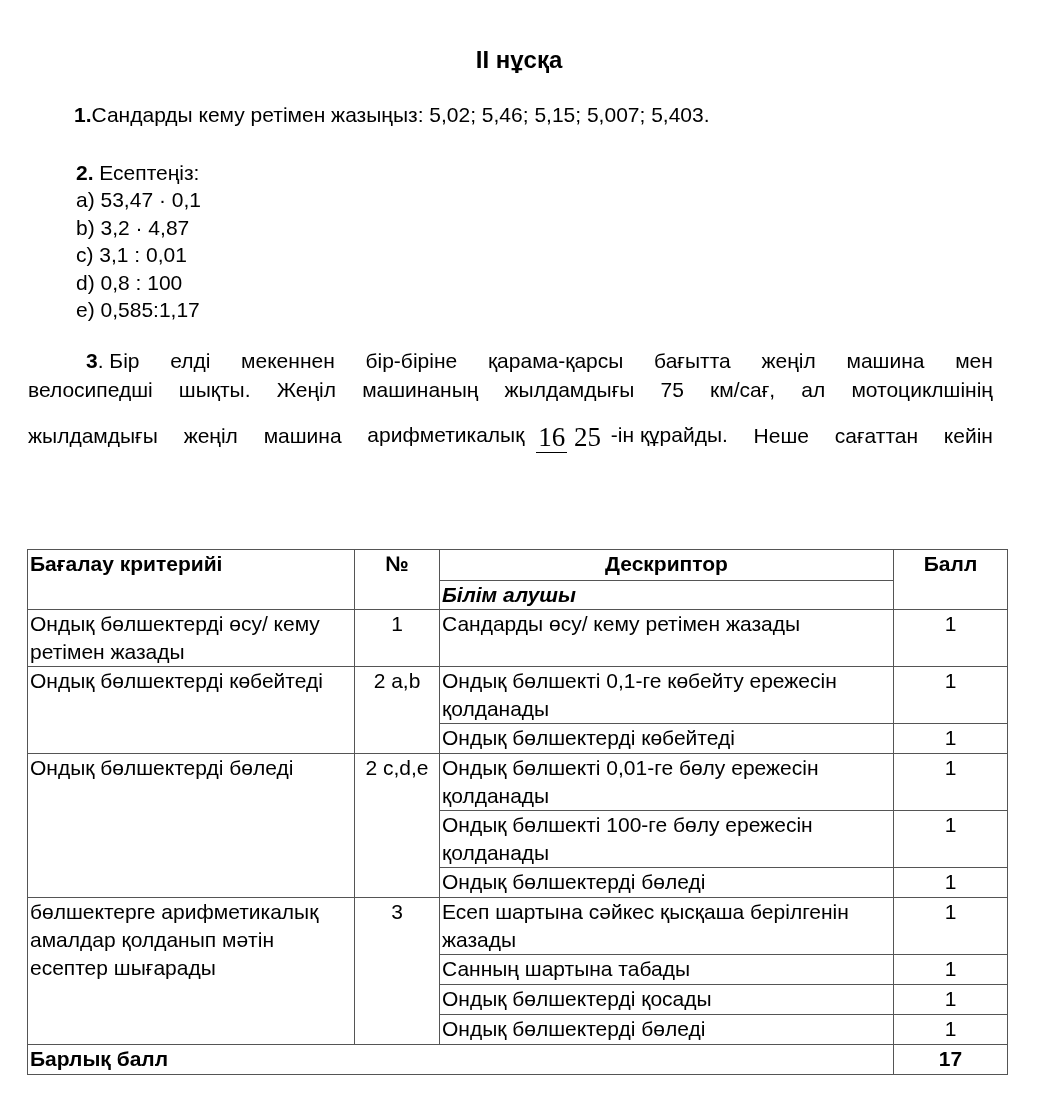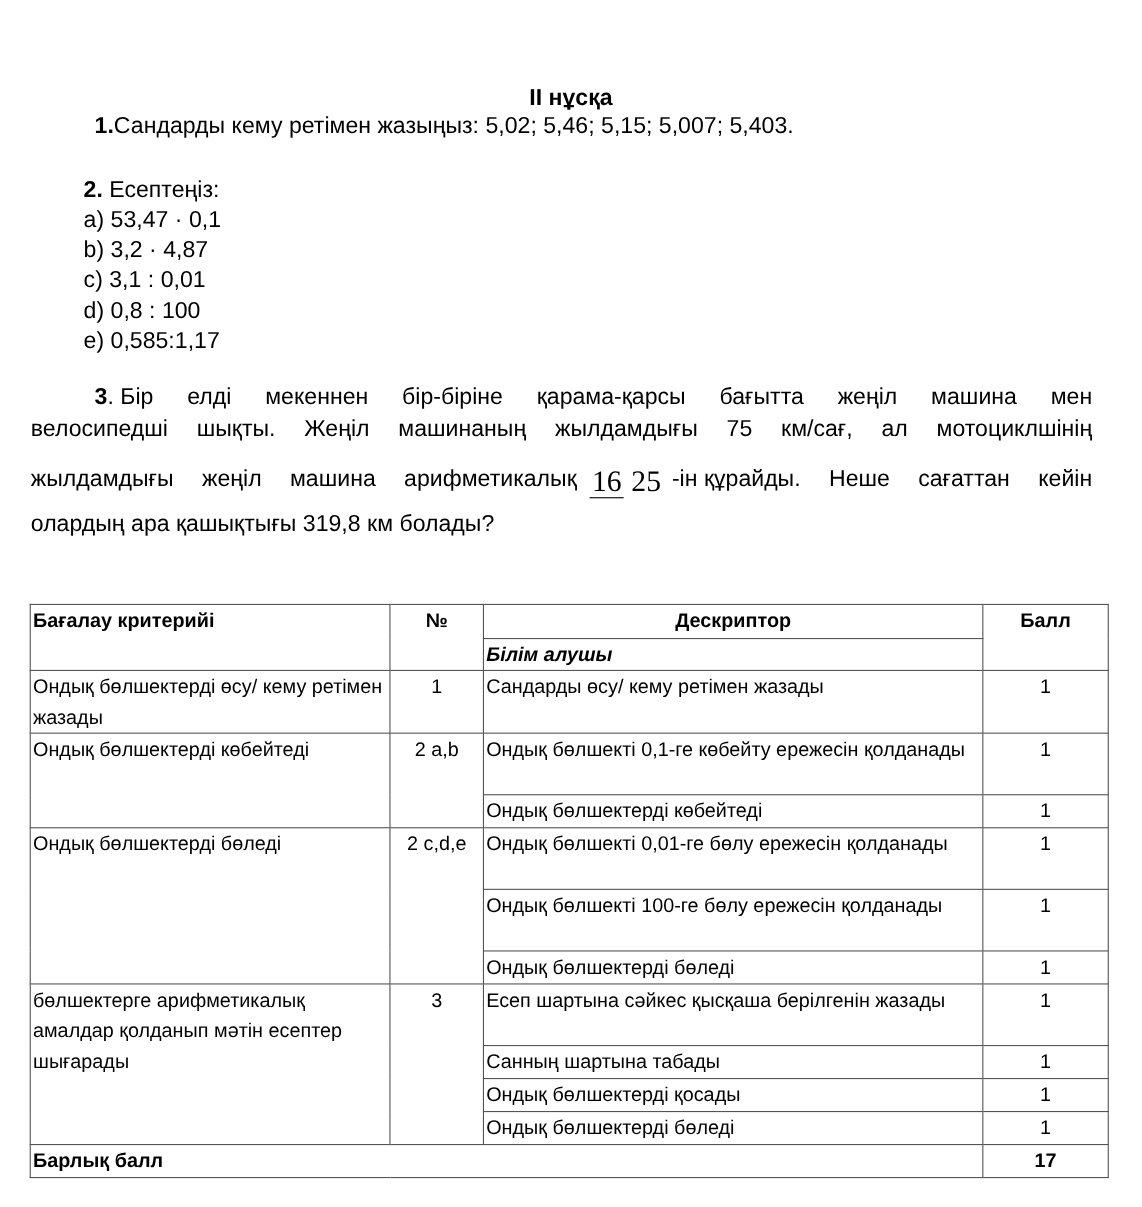--- a/index.html
+++ b/index.html
@@ -2,42 +2,42 @@
 <html><head>
 <meta charset="utf-8">
 <style>
   html, body { margin: 0; padding: 0; background: #ffffff; }
   body {
     width: 1038px; height: 1097px; position: relative; overflow: hidden;
     font-family: "Liberation Sans", sans-serif; color: #000;
     font-size: 21px;
   }
   .abs { position: absolute; white-space: nowrap; }
-  .title { left: 0; width: 1038px; top: 46px; text-align: center; font-weight: bold; font-size: 21px; margin-top: 31px; }
-  .q1 { left: 86px; top: 103px; }
+  .title { left: 0; width: 1038px; top: 46px; text-align: center; font-weight: bold; font-size: 24px; }
+  .q1 { left: 74px; top: 103px; }
   .q2 { left: 76px; top: 159px; line-height: 27.4px; }
   .q2 .line { display: block; }
   b { font-weight: bold; }
 
   .q3 { left: 28px; top: 349px; width: 965px; white-space: normal; }
   .q3 .row { display: flex; justify-content: space-between; white-space: nowrap; }
   .q3 .row span { display: inline-block; }
   .q3 .r1 { height: 29px; padding-left: 58px; }
   .q3 .r2 { height: 29px; }
   .q3 .r3 { height: 58px; align-items: center; }
   .q3 .r4 { height: 30px; justify-content: flex-start; }
   .frac { display: inline-flex; flex-direction: column; align-items: center;
           font-family: "Liberation Serif", serif; font-size: 27px; line-height: 23px; vertical-align: middle; margin: 0 4px 0 6px; }
   .frac .num { padding: 0 2px 3px; border-bottom: 1px solid #000; }
   .frac .den { padding-top: 6px; }
   .frac-wrap { display: inline-flex; align-items: center; }
 
   table.rubric {
     position: absolute; left: 27px; top: 549px; width: 980px;
-    border-collapse: collapse; table-layout: fixed; font-size: 18px;
+    border-collapse: collapse; table-layout: fixed; font-size: 21px;
   }
   table.rubric td {
     border: 1.5px solid #555; padding: 0 2px; vertical-align: top;
     line-height: 28px;
   }
   table.rubric td.c { text-align: center; }
   table.rubric td.hb { font-weight: bold; }
   table.rubric td.hi { font-weight: bold; font-style: italic; }
 </style>
 </head>
@@ -87,23 +87,20 @@
       <span>арифметикалық</span>
       <span class="frac">
         <span class="num">16</span>
         <span class="den">25</span>
       </span>
       <span>-ін құрайды.</span>
     </span>
     <span>Неше</span>
     <span>сағаттан</span>
     <span>кейін</span>
-  </div>
-  <div class="row r4">
-    <span>олардың ара қашықтығы 319,8 км болады?</span>
   </div>
 </div>
 
 <table class="rubric">
   <colgroup>
     <col style="width:327px">
     <col style="width:85px">
     <col style="width:454px">
     <col style="width:114px">
   </colgroup>

